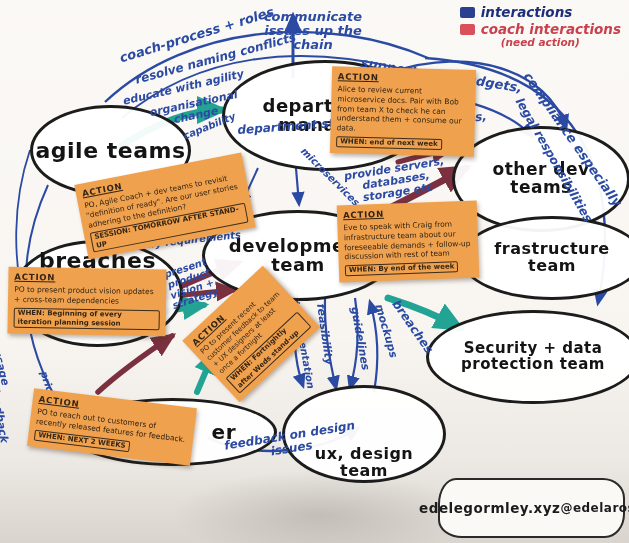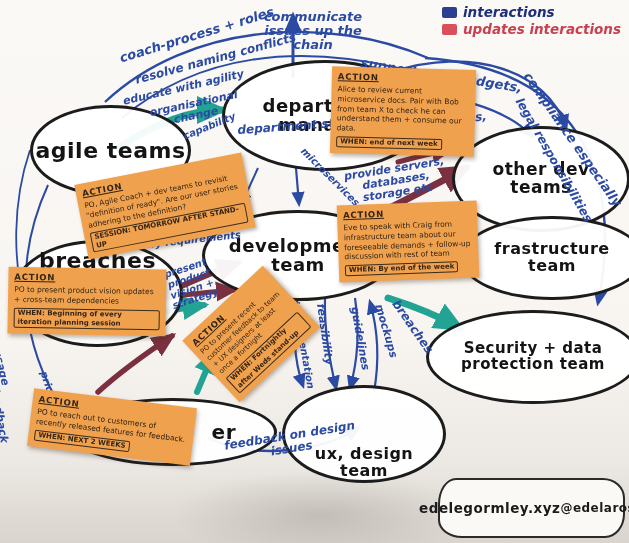--- a/index.html
+++ b/index.html
@@ -179,21 +179,22 @@
     <div class="when">WHEN: NEXT 2 WEEKS</div>
   </div>
 
   <div class="legend">
     <div class="row">
       <span class="sw sw-blue"></span>
       <span class="lbl-blue">interactions</span>
     </div>
     <div class="row">
       <span class="sw sw-red"></span>
-      <span class="lbl-red">updates interactions</span>
-    </div>
+      <span class="lbl-red">coach interactions</span>
+    </div>
+    <div class="sub">(need action)</div>
   </div>
 
   <div class="signature">
     <span class="site">edelegormley.xyz</span>
     <span class="handle">@edelarose</span>
   </div>
 </div>
 
 </body></html>

